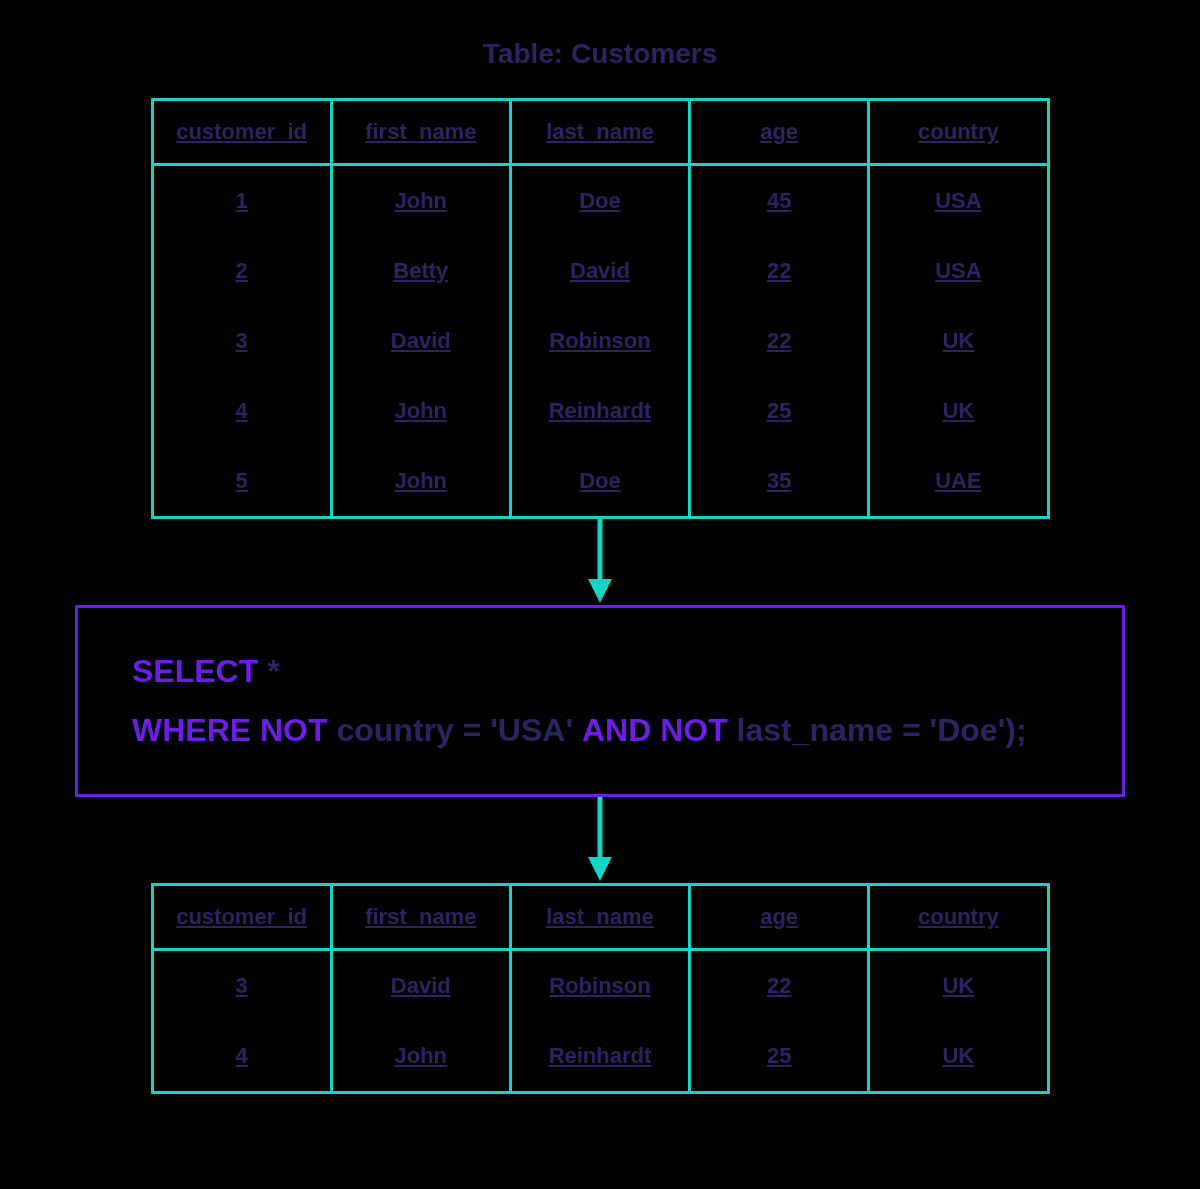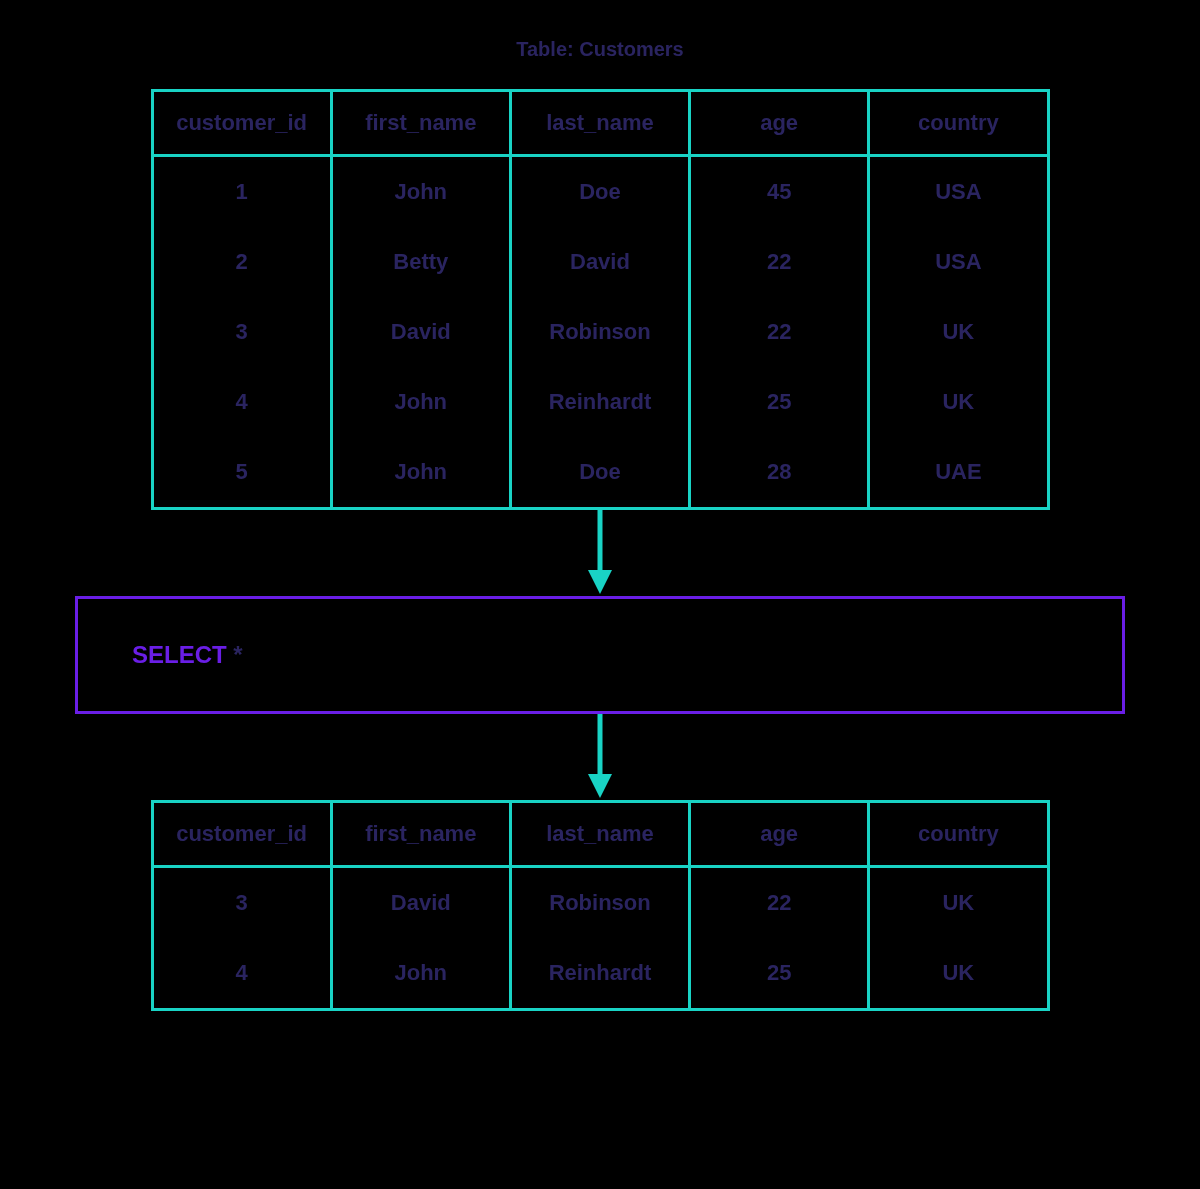--- a/index.html
+++ b/index.html
@@ -9,29 +9,30 @@
     height: 1189px;
     font-family: -apple-system, BlinkMacSystemFont, "Segoe UI", Arial, sans-serif;
     color: #2a2460;
     display: flex;
     flex-direction: column;
     align-items: center;
   }
   .title {
     color: #2a2460;
     font-weight: 700;
-    font-size: 20px;
+    font-size: 28px;
     margin-top: 38px;
     margin-bottom: 28px;
     text-align: center;
   }
   table {
     border-collapse: collapse;
     width: 899px;
     table-layout: fixed;
+    text-decoration: underline;
   }
   table.data {
     border: 3px solid #19d3c5;
   }
   table.data th {
     border: 3px solid #19d3c5;
     border-top: none;
     color: #2a2460;
     font-weight: 700;
     font-size: 22px;
@@ -51,21 +52,21 @@
   }
   .arrow-wrap {
     display: flex;
     justify-content: center;
     height: 86px;
   }
   .sql-box {
     border: 3px solid #6a1ee6;
     width: 1050px;
     padding: 34px 54px;
-    font-size: 24px;
+    font-size: 32px;
     font-weight: 700;
     line-height: 1.85;
     color: #2a2460;
   }
   .sql-box .kw {
     color: #6a1ee6;
     font-weight: 800;
   }
 </style>
 </head>
@@ -109,36 +110,39 @@
       <td>4</td>
       <td>John</td>
       <td>Reinhardt</td>
       <td>25</td>
       <td>UK</td>
     </tr>
     <tr>
       <td>5</td>
       <td>John</td>
       <td>Doe</td>
-      <td>28</td>
+      <td>35</td>
       <td>UAE</td>
     </tr>
   </tbody>
 </table>
 
 <div class="arrow-wrap">
   <svg width="40" height="86" viewBox="0 0 40 86">
     <line x1="20" y1="0" x2="20" y2="64" stroke="#19d3c5" stroke-width="5"></line>
     <polygon points="20,84 8,60 32,60" fill="#19d3c5"></polygon>
   </svg>
 </div>
 
 <div class="sql-box">
   <div>
     <span class="kw">SELECT</span><span> *</span>
+  </div>
+  <div>
+    <span class="kw">WHERE</span><span> </span><span class="kw">NOT</span><span> country = 'USA' </span><span class="kw">AND</span><span> </span><span class="kw">NOT</span><span> last_name = 'Doe');</span>
   </div>
 </div>
 
 <div class="arrow-wrap">
   <svg width="40" height="86" viewBox="0 0 40 86">
     <line x1="20" y1="0" x2="20" y2="64" stroke="#19d3c5" stroke-width="5"></line>
     <polygon points="20,84 8,60 32,60" fill="#19d3c5"></polygon>
   </svg>
 </div>
 

